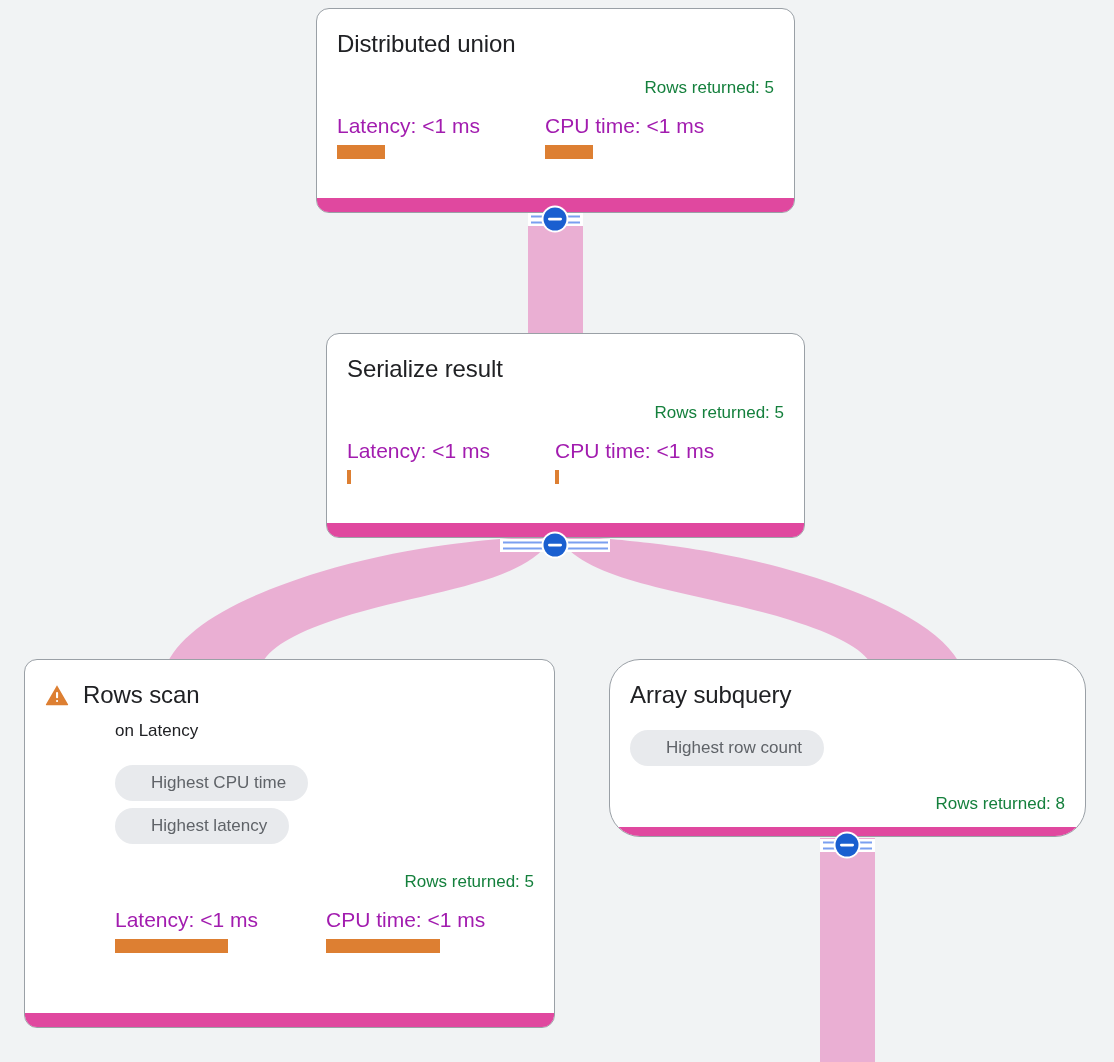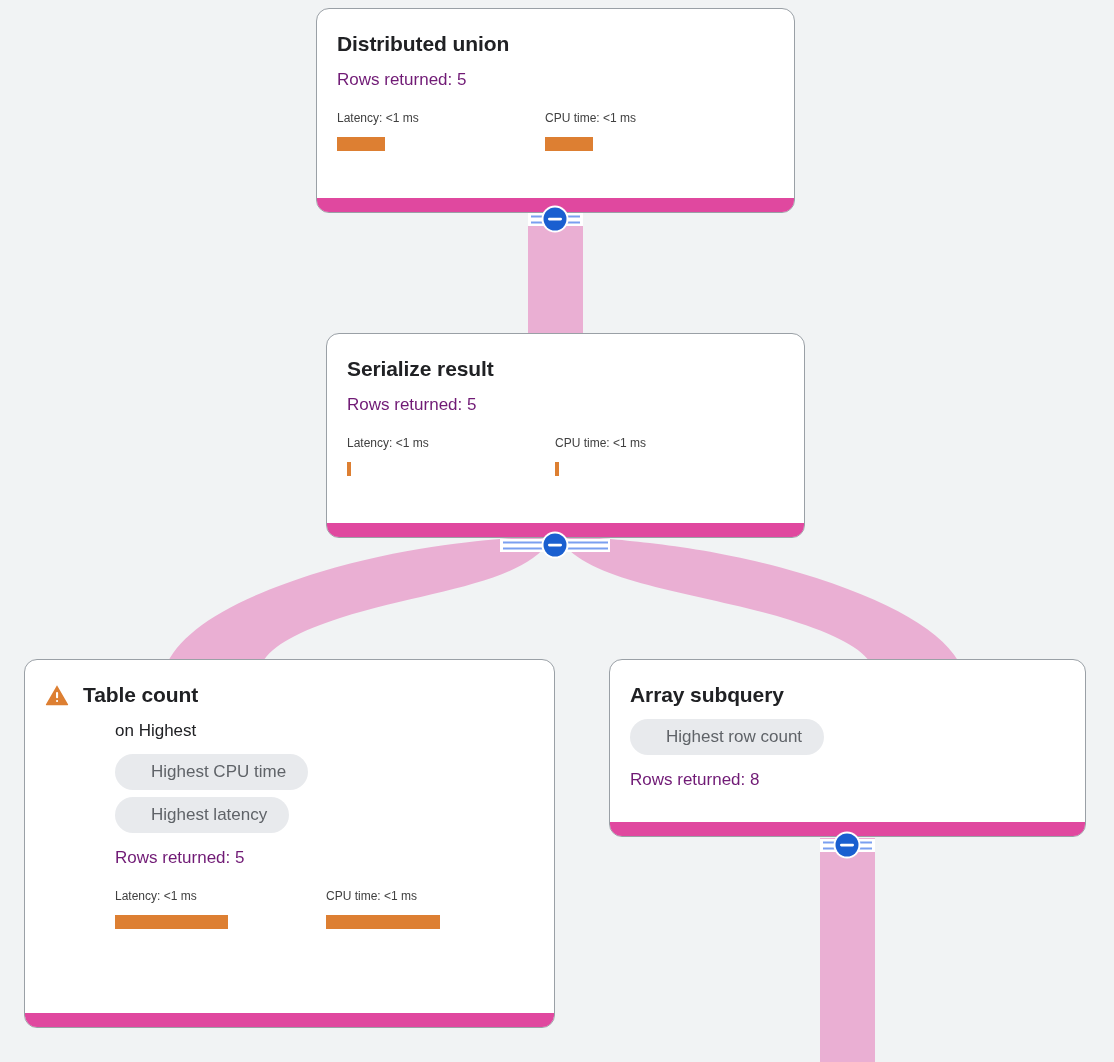--- a/index.html
+++ b/index.html
@@ -49,79 +49,80 @@
     flex: 0 0 14px;
     width: 100%;
   }
   .title-row {
     display: flex;
     align-items: center;
     gap: 14px;
     margin-bottom: 10px;
   }
   .node-title {
-    font-size: 21px;
-    font-weight: bold;
+    font-size: 24px;
+    font-weight: normal;
     color: #202124;
     letter-spacing: -0.1px;
     line-height: 26px;
   }
   .warn-icon {
     flex: 0 0 auto;
     width: 24px;
     height: 22px;
     display: block;
   }
   .subline {
     font-size: 17px;
     color: #202124;
     line-height: 25px;
   }
   .subline.muted {
     color: #80868b;
   }
   .chips {
-    margin: 11px 0 4px 0;
+    margin: 22px 0 4px 0;
   }
   .chip {
     display: inline-block;
     background: #e8eaed;
     color: #5f6368;
     font-size: 17px;
     line-height: 20px;
     border-radius: 18px;
     padding: 8px 22px 8px 36px;
     margin-bottom: 7px;
   }
   .rows-line {
     font-size: 17px;
-    color: #701a75;
+    color: #15803d;
     line-height: 26px;
-    margin-top: 5px;
+    margin-top: 18px;
+    text-align: right;
   }
   .metrics {
     display: flex;
     margin-top: 14px;
   }
   .metric-label {
-    font-size: 12px;
-    color: #404040;
+    font-size: 21px;
+    color: #a21caf;
     line-height: 22px;
     white-space: nowrap;
   }
   .metric-bar {
     height: 14px;
     background: #dd7f32;
     margin-top: 8px;
   }
   
   #node-distributed-union { left: 316px; top: 8px;   width: 479px; height: 205px; }
   #node-serialize-result  { left: 326px; top: 333px; width: 479px; height: 205px; }
   #node-table-scan        { left: 24px;  top: 659px; width: 531px; height: 369px; }
-  #node-array-subquery    { left: 609px; top: 659px; width: 477px; height: 178px; }
+  #node-array-subquery    { left: 609px; top: 659px; width: 477px; height: 178px; border-radius: 31px; }
 
   
   #node-distributed-union .metric-col-0 { width: 208px; }
   #node-serialize-result  .metric-col-0 { width: 208px; }
   #node-table-scan        .metric-col-0 { width: 211px; }
 </style>
 </head>
 <body style="background: rgb(241, 243, 244);">
 
 <div id="stage">
@@ -192,24 +193,24 @@
   </div>
 
   <div class="node" id="node-table-scan">
     <div class="node-body">
       <div class="title-row">
         <svg class="warn-icon" viewBox="0 0 24 22">
           <path d="M12 1.2 L23 20.2 Q23.6 21.2 22.4 21.2 L1.6 21.2 Q0.4 21.2 1 20.2 Z" fill="#dd7f32"></path>
           <rect x="11" y="8" width="2.1" height="6.2" rx="1" fill="#ffffff"></rect>
           <rect x="11" y="16" width="2.1" height="2.1" rx="1" fill="#ffffff"></rect>
         </svg>
-        <span class="node-title">Table count</span>
+        <span class="node-title">Rows scan</span>
       </div>
       <div style="padding-left:70px;">
-        <div class="subline">on Highest</div>
+        <div class="subline">on Latency</div>
         <div class="chips">
           <div><span class="chip">Highest CPU time</span></div>
           <div><span class="chip">Highest latency</span></div>
         </div>
         <div class="rows-line">Rows returned: 5</div>
         <div class="metrics">
           <div class="metric-col-0">
             <div class="metric-label">Latency: &lt;1 ms</div>
             <div class="metric-bar" style="width: 113px;"></div>
           </div>

